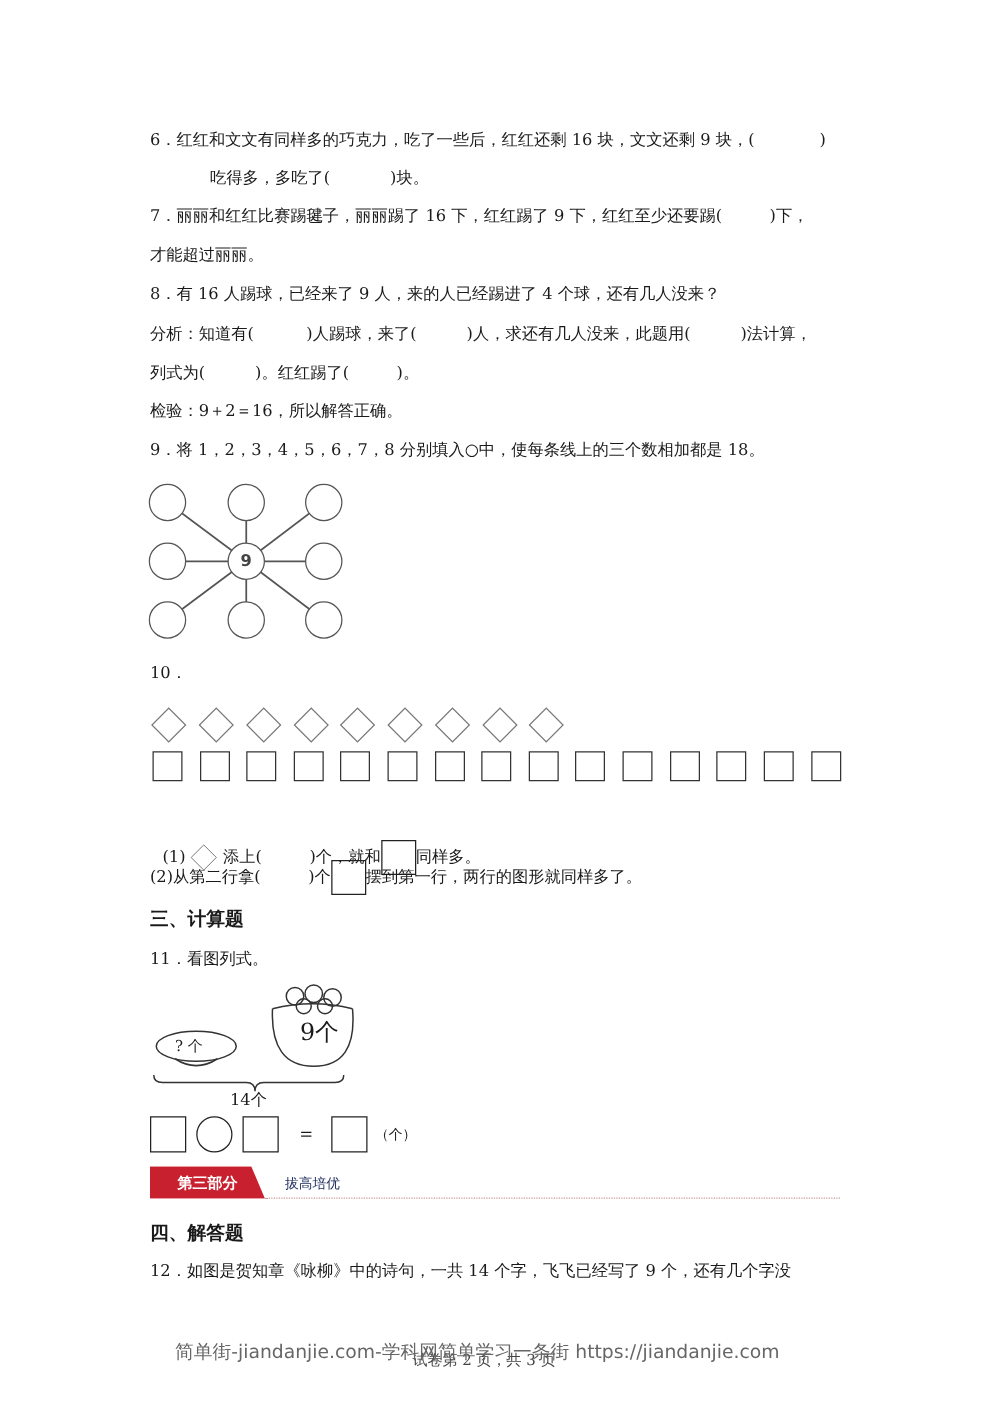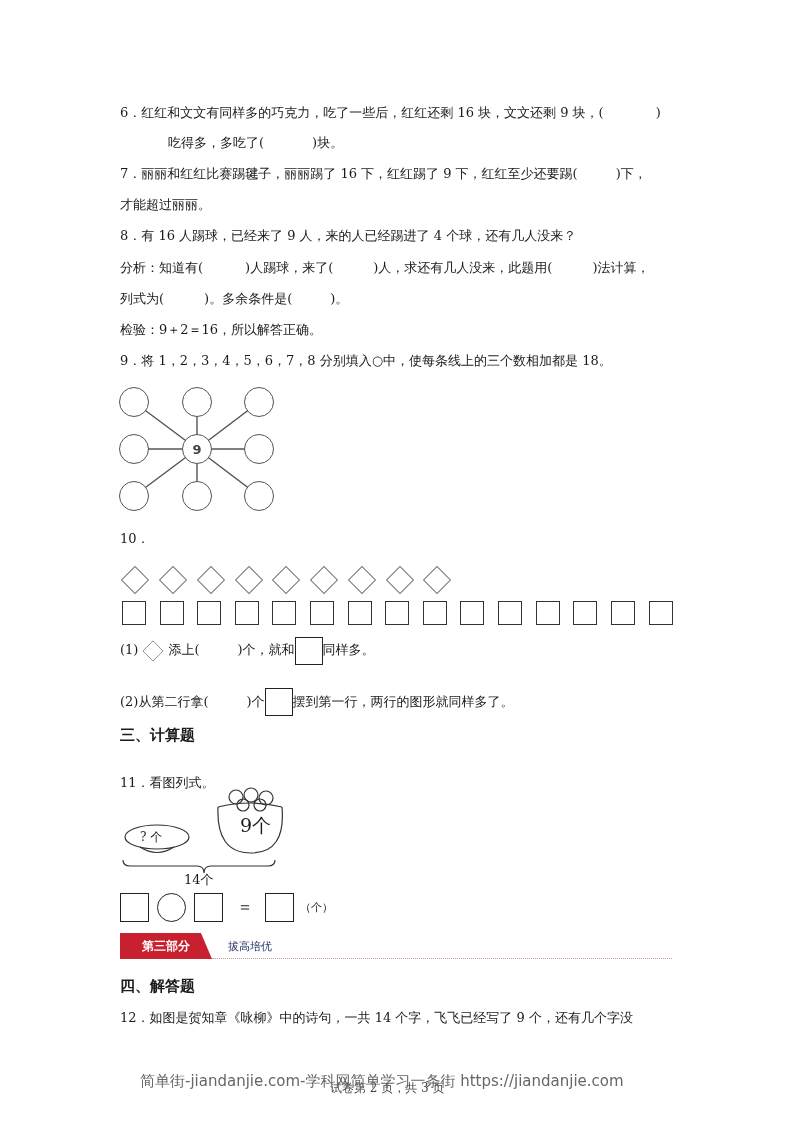--- a/index.html
+++ b/index.html
@@ -39,21 +39,21 @@
 <div class="line" style="top:166px;">
   <span>7．丽丽和红红比赛踢毽子，丽丽踢了 16 下，红红踢了 9 下，红红至少还要踢(</span><span class="blank" style="width:38px"></span><span>)下，</span>
 </div>
 <div class="line" style="top:197px;">才能超过丽丽。</div>
 
 <div class="line" style="top:228px;">8．有 16 人踢球，已经来了 9 人，来的人已经踢进了 4 个球，还有几人没来？</div>
 <div class="line" style="top:260px;">
   <span>分析：知道有(</span><span class="blank" style="width:42px"></span><span>)人踢球，来了(</span><span class="blank" style="width:40px"></span><span>)人，求还有几人没来，此题用(</span><span class="blank" style="width:40px"></span><span>)法计算，</span>
 </div>
 <div class="line" style="top:291px;">
-  <span>列式为(</span><span class="blank" style="width:40px"></span><span>)。多余条件是(</span><span class="blank" style="width:38px"></span><span>)。</span>
+  <span>列式为(</span><span class="blank" style="width:40px"></span><span>)。红红踢了(</span><span class="blank" style="width:38px"></span><span>)。</span>
 </div>
 <div class="line" style="top:322px;">检验：9＋2＝16，所以解答正确。</div>
 
 <div class="line" style="top:353px;">9．将 1，2，3，4，5，6，7，8 分别填入○中，使每条线上的三个数相加都是 18。</div>
 
 <div style="position:absolute; left:119px; top:387px; width:156px; height:126px;">
   <svg width="156" height="126" style="position:absolute;left:0;top:0;">
     <g stroke="#555" stroke-width="1.4">
       <line x1="15" y1="15" x2="78" y2="62"></line>
       <line x1="78" y1="15" x2="78" y2="62"></line>
@@ -98,29 +98,29 @@
   <div class="sq" style="left:385px"></div>
   <div class="sq" style="left:423px"></div>
   <div class="sq" style="left:460px"></div>
   <div class="sq" style="left:498px"></div>
   <div class="sq" style="left:536px"></div>
   <div class="sq" style="left:573px"></div>
   <div class="sq" style="left:611px"></div>
   <div class="sq" style="left:649px"></div>
 </div>
 
-<div class="line" style="top:636px; line-height:28px;">
+<div class="line" style="top:672px; line-height:28px;margin-left:10px;">
   <span>(1)</span><span style="display:inline-block;width:30px;height:20px;position:relative;vertical-align:middle;"><span style="position:absolute;left:5px;top:0;width:20px;height:20px;border:1.4px solid #777;transform:rotate(45deg) scale(0.75);box-sizing:border-box;"></span></span><span>添上(</span><span class="blank" style="width:38px"></span><span>)个，就和</span><span class="box" style="width:28px;height:28px;"></span><span>同样多。</span>
 </div>
 <div class="line" style="top:688px; line-height:26px;">
   <span>(2)从第二行拿(</span><span class="blank" style="width:38px"></span><span>)个</span><span class="box" style="width:28px;height:28px;"></span><span>摆到第一行，两行的图形就同样多了。</span>
 </div>
 
 <div class="heading" style="top:726px;">三、计算题</div>
-<div class="line" style="top:760px;margin-top:15px;">11．看图列式。</div>
+<div class="line" style="top:760px;">11．看图列式。</div>
 
 <div style="position:absolute; left:118px; top:785px; width:170px; height:105px;">
   <svg width="170" height="105" style="position:absolute;left:0;top:0;">
     <g fill="none" stroke="#333" stroke-width="1.2">
       <ellipse cx="39" cy="52" rx="32" ry="12"></ellipse>
       <path d="M22 62 Q39 73 56 62"></path>
       <path d="M100 22 Q98 68 133 68 Q168 68 164 22"></path>
       <path d="M100 22 Q132 14 164 22"></path>
       <circle cx="118" cy="12" r="7"></circle>
         <circle cx="133" cy="10" r="7"></circle>

